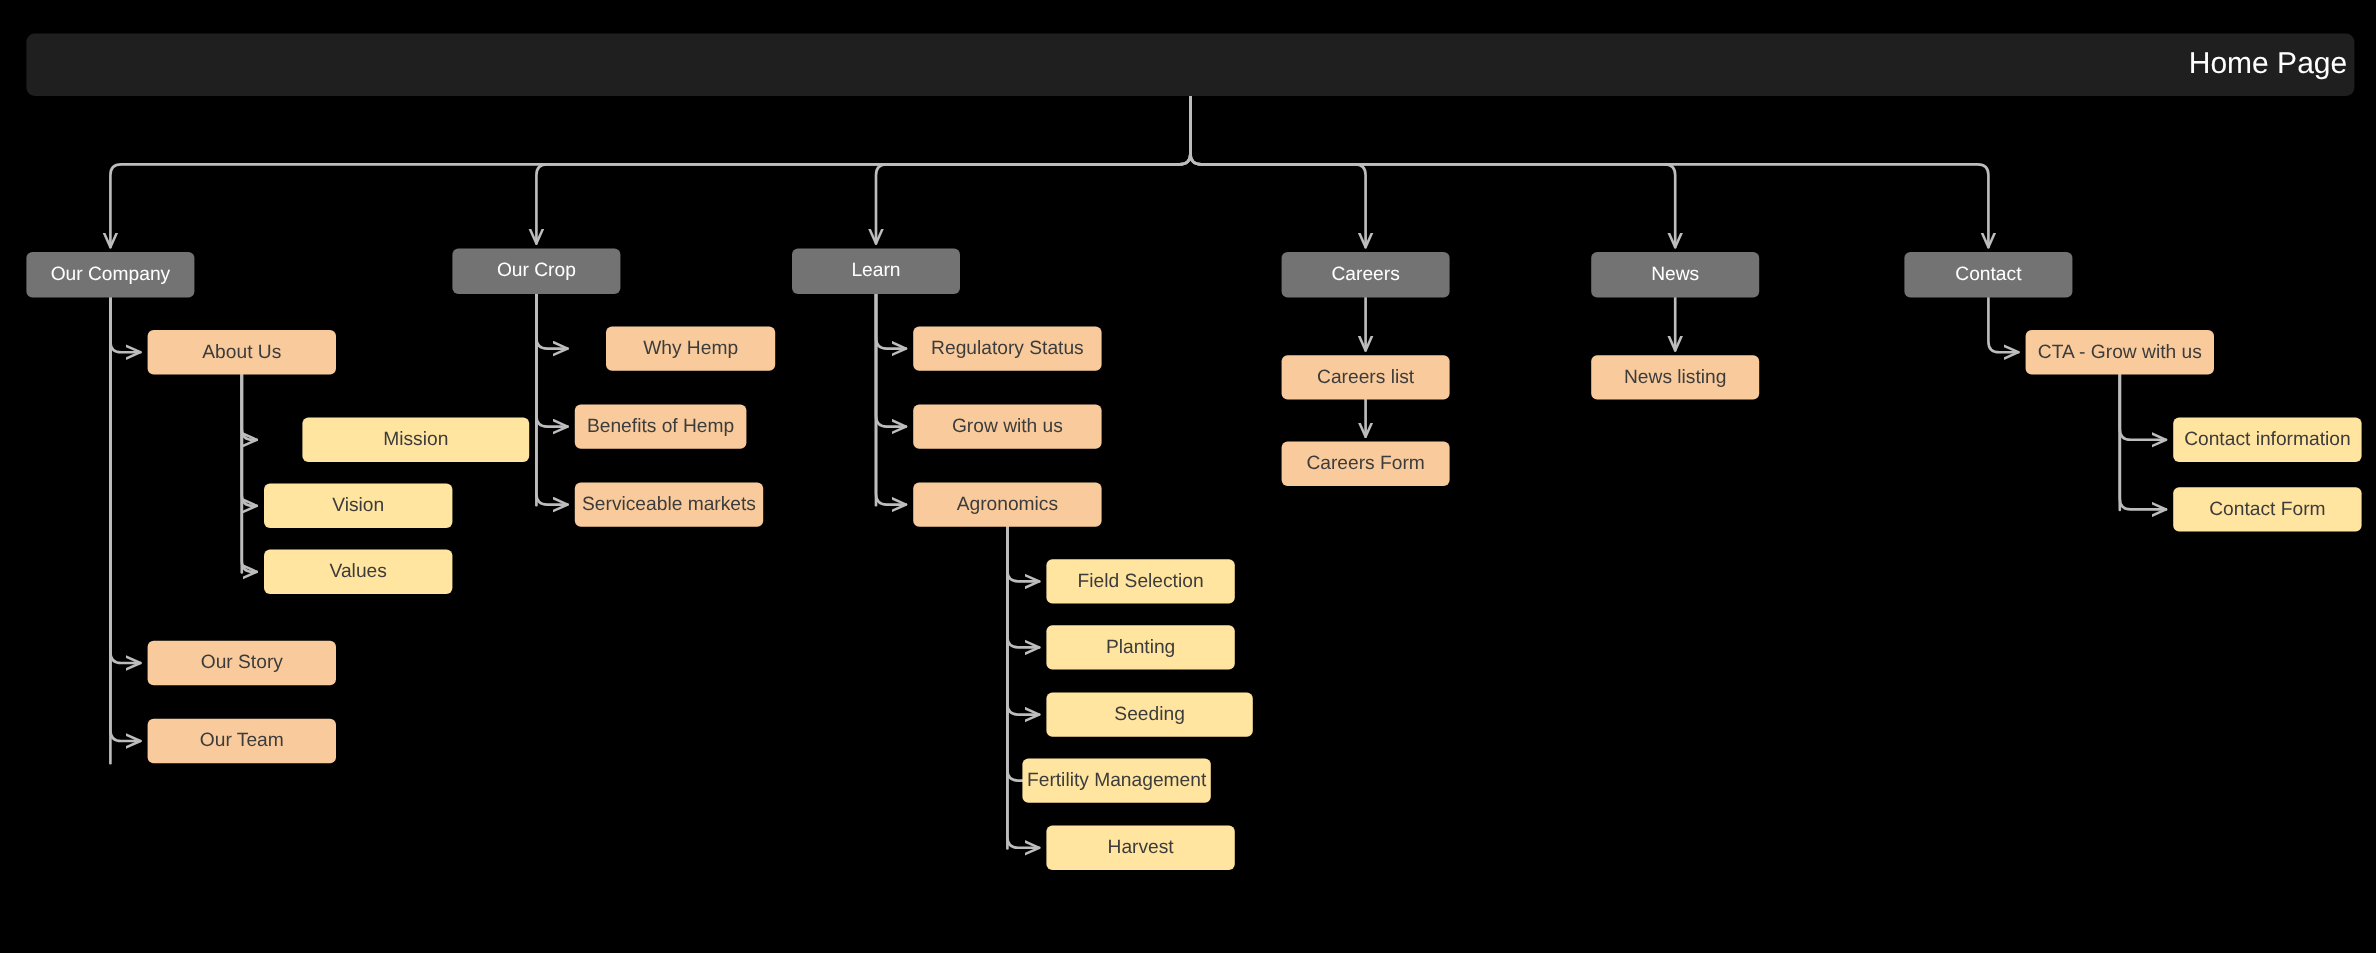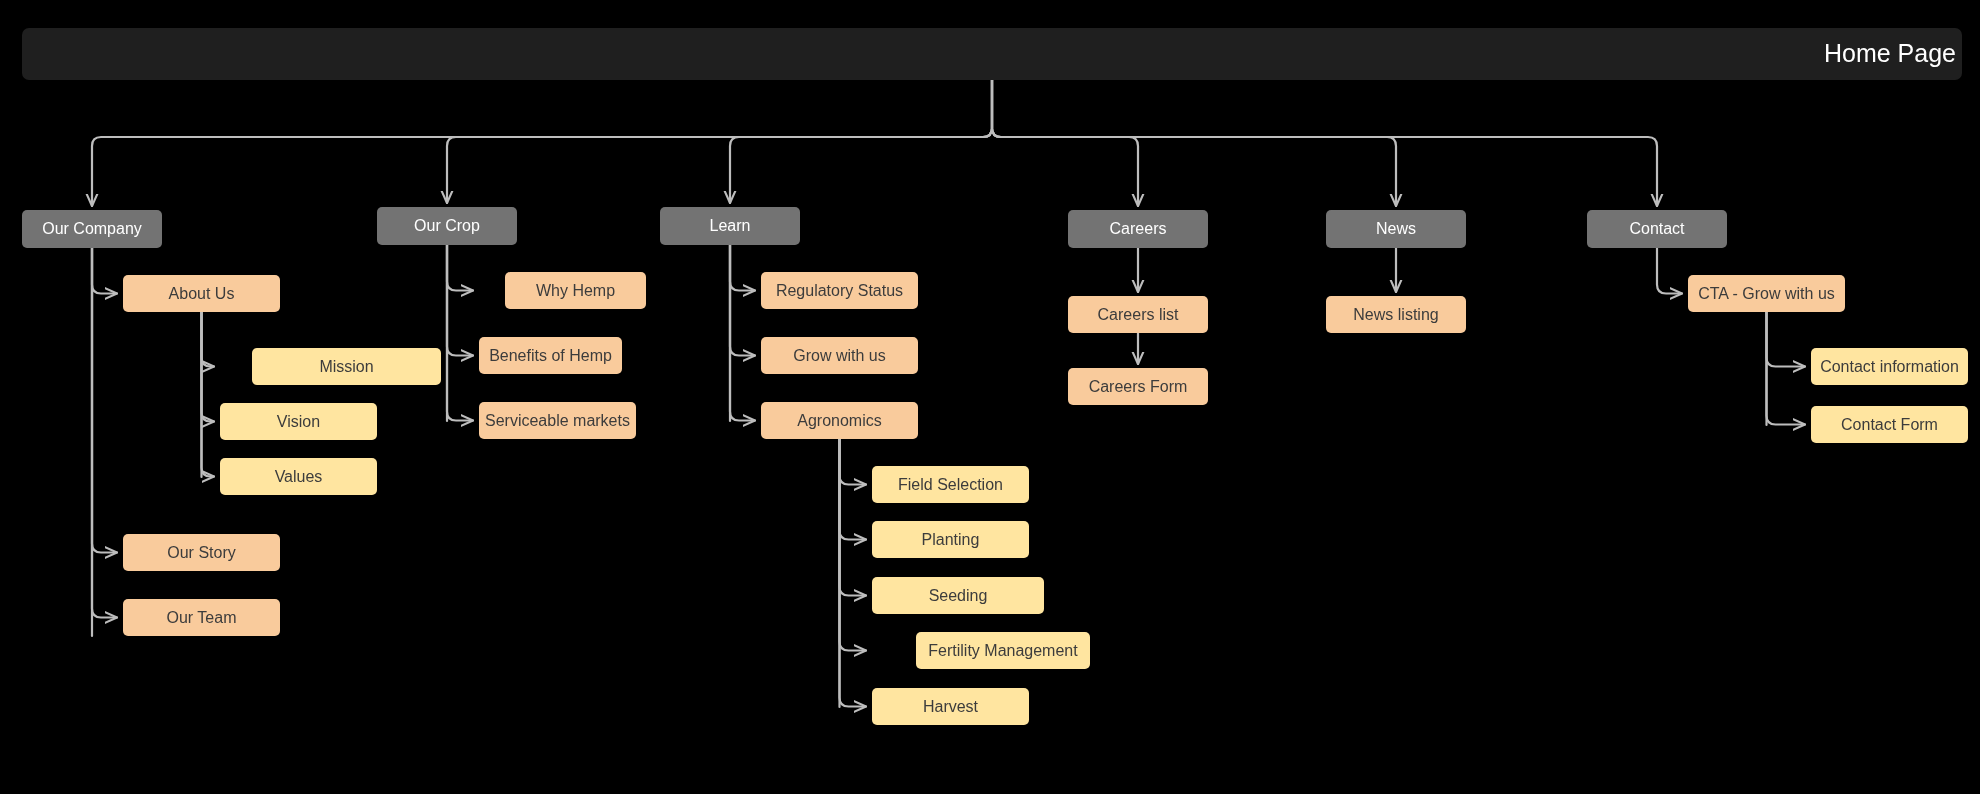--- a/index.html
+++ b/index.html
@@ -170,21 +170,21 @@
       </div>
       <div class="node lvl3" style="left: 872px; top: 466px; width: 157px; height: 37px;">
         <span class="node-label">Field Selection</span>
       </div>
       <div class="node lvl3" style="left: 872px; top: 521px; width: 157px; height: 37px;">
         <span class="node-label">Planting</span>
       </div>
       <div class="node lvl3" style="left: 872px; top: 577px; width: 172px; height: 37px;">
         <span class="node-label">Seeding</span>
       </div>
-      <div class="node lvl3" style="left: 916px; top: 632px; width: 174px; height: 37px;">
+      <div class="node lvl3" style="left: 852px; top: 632px; width: 157px; height: 37px;">
         <span class="node-label">Fertility Management</span>
       </div>
       <div class="node lvl3" style="left: 872px; top: 688px; width: 157px; height: 37px;">
         <span class="node-label">Harvest</span>
       </div>
       <div class="node lvl2" style="left: 1068px; top: 296px; width: 140px; height: 37px;">
         <span class="node-label">Careers list</span>
       </div>
       <div class="node lvl2" style="left: 1068px; top: 368px; width: 140px; height: 37px; text-align: center;">
         <span class="node-label">Careers Form</span>

